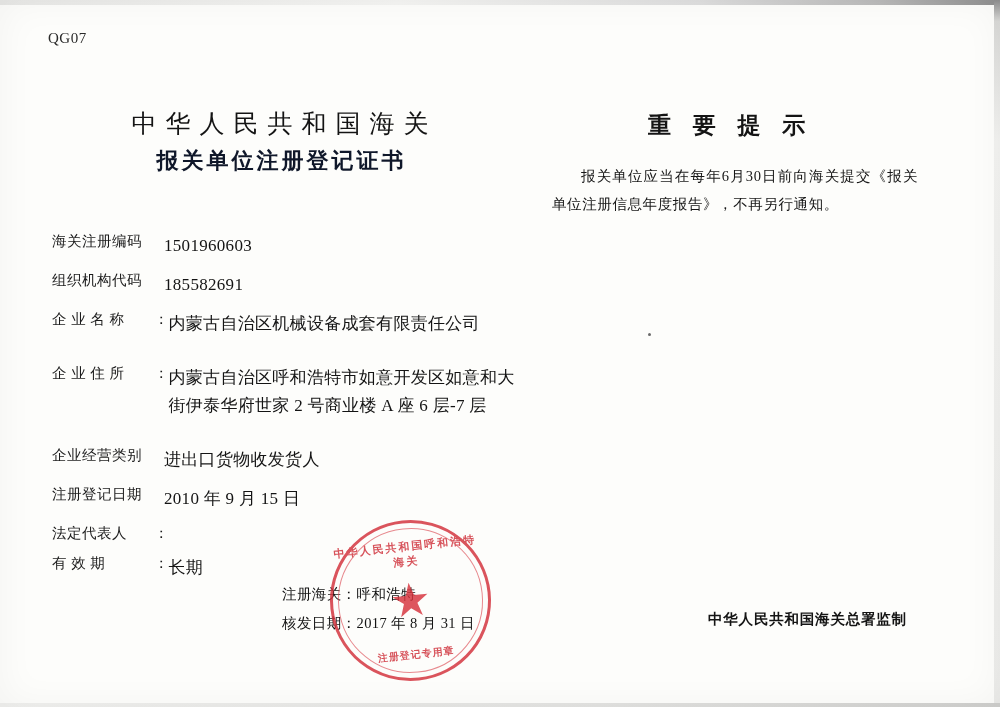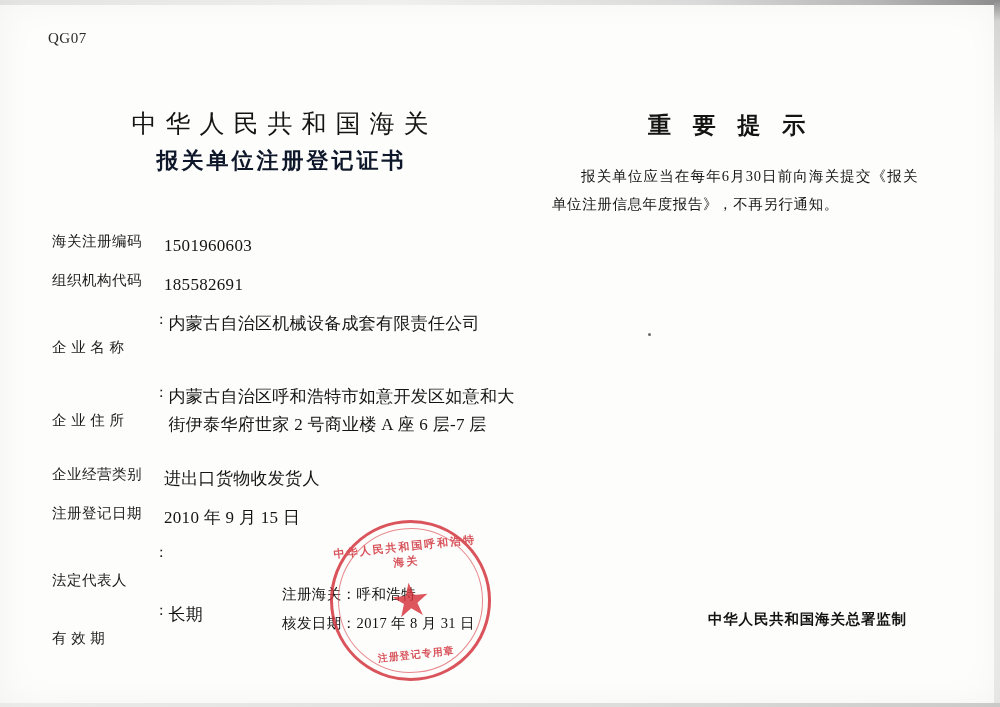--- a/index.html
+++ b/index.html
@@ -95,21 +95,20 @@
     width: 102px;
     flex: 0 0 102px;
     font-size: 14.5px;
     color: #1b1b1b;
     letter-spacing: 0.5px;
     white-space: nowrap;
   }
   .field-label.spread {
     display: flex;
     justify-content: space-between;
-    margin-top: 28px;
   }
   .field-colon {
     flex: 0 0 10px;
     font-size: 14.5px;
     color: #1b1b1b;
   }
   .field-value {
     flex: 1;
     font-size: 17px;
     color: #141414;

